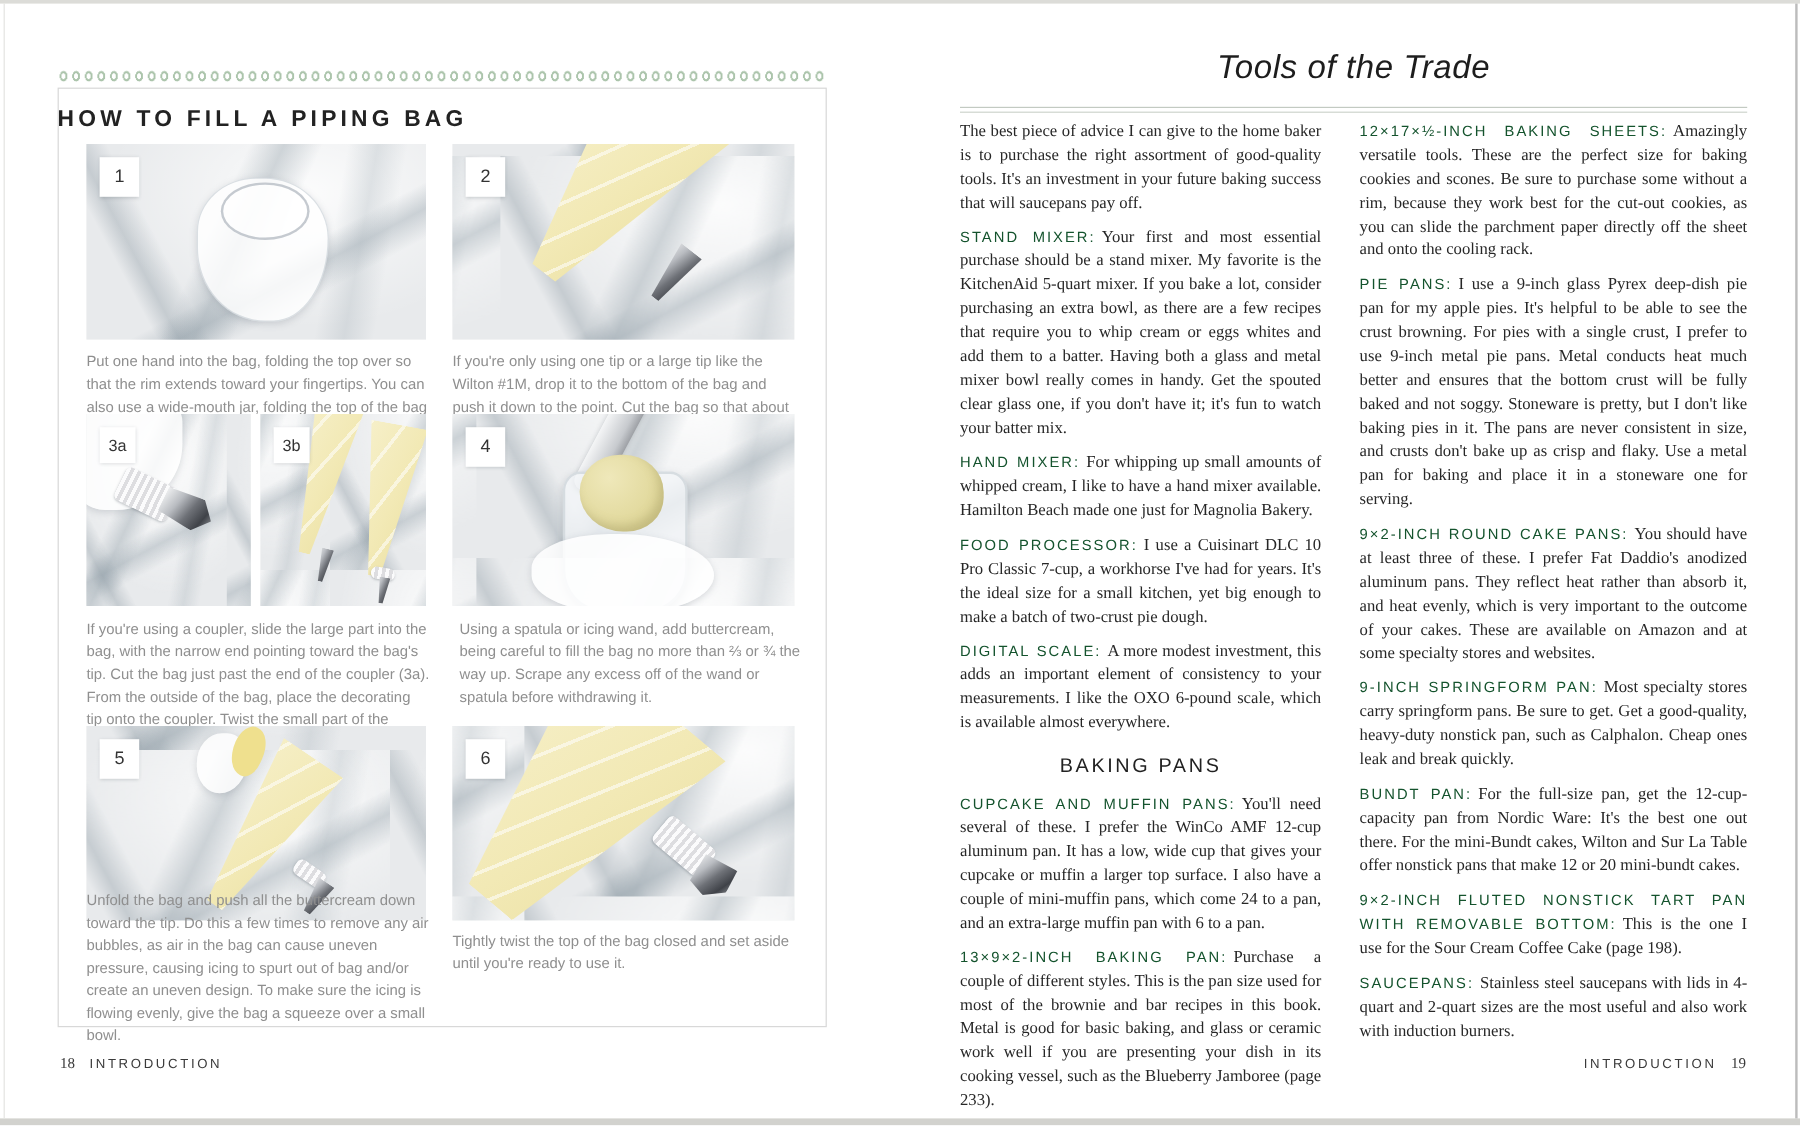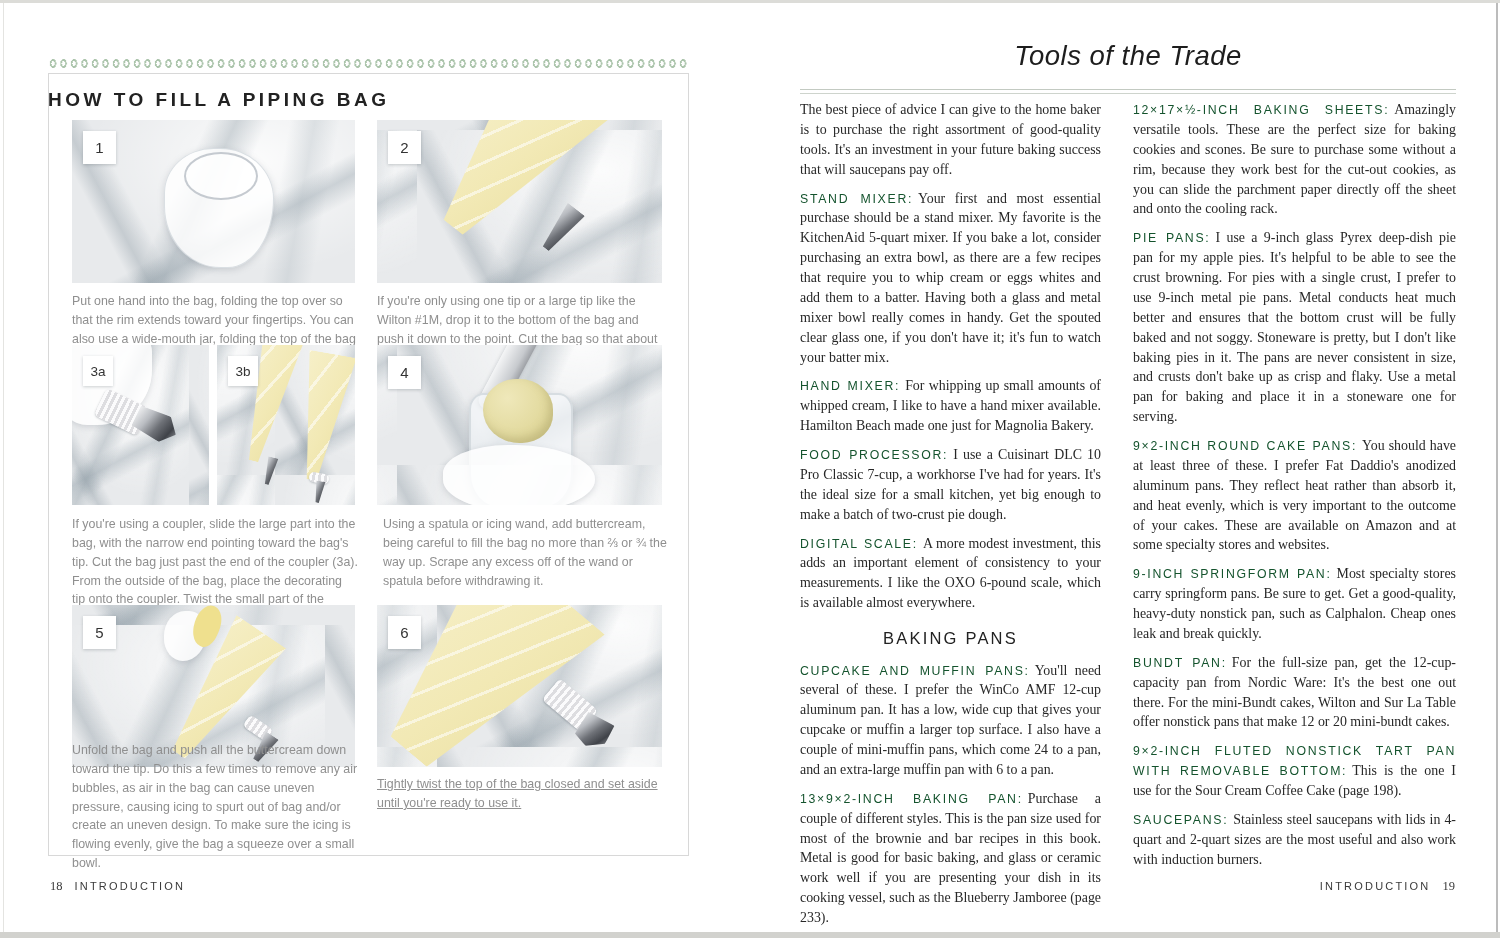--- a/index.html
+++ b/index.html
@@ -125,21 +125,21 @@
       <div class="abs metal" style="left:180px;top:128px;width:24px;height:30px;transform:rotate(34deg);clip-path:polygon(18% 0,82% 0,62% 100%,38% 100%);"></div>
       <div class="badge">5</div>
     </div>
     <div class="abs photo" style="left:329px;top:548px;width:285px;height:162px;background-position:60px -20px;">
       <div class="bagbody" style="left:-16px;top:-44px;width:234px;height:216px;transform:rotate(40deg);clip-path:polygon(18% 0,82% 0,60% 100%,40% 100%);"></div>
       <div class="abs ribbed" style="left:168px;top:86px;width:50px;height:28px;transform:rotate(40deg);"></div>
       <div class="abs metal" style="left:198px;top:108px;width:36px;height:34px;transform:rotate(40deg);clip-path:polygon(8% 18%,88% 0,100% 58%,62% 100%,18% 92%);"></div>
       <div class="badge">6</div>
     </div>
     <div class="abs caption" style="left:24px;top:684px;width:286px;">Unfold the bag and push all the buttercream down toward the tip. Do this a few times to remove any air bubbles, as air in the bag can cause uneven pressure, causing icing to spurt out of bag and/or create an uneven design. To make sure the icing is flowing evenly, give the bag a squeeze over a small bowl.</div>
-    <div class="abs caption" style="left:329px;top:718px;width:288px;text-decoration:underline;">Tightly twist the top of the bag closed  and set aside until you're ready to use it.</div>
+    <div class="abs caption" style="left:329px;top:718px;width:288px;">Tightly twist the top of the bag closed  and set aside until you're ready to use it.</div>
   </div>
 
   <div class="abs" id="right-page">
     <div id="tools-title">Tools of the Trade</div>
     <div id="title-rule"></div>
 
     <div class="col" id="col-1">
       <p class="para"><span class="rh"></span><span>The best piece of advice I can give to the home baker is to purchase the right assortment of good-quality tools. It's an investment in your future baking success that will saucepans pay off.</span></p>
       <p class="para"><span class="rh">STAND MIXER:</span><span>Your first and most essential purchase should be a stand mixer. My favorite is the KitchenAid 5-quart mixer. If you bake a lot, consider purchasing an extra bowl, as there are a few recipes that require you to whip cream or eggs whites and add them to a batter. Having both a glass and metal mixer bowl really comes in handy. Get the spouted clear glass one, if you don't have it; it's fun to watch your batter mix.</span></p>
       <p class="para"><span class="rh">HAND MIXER:</span><span>For whipping up small amounts of whipped cream, I like to have a hand mixer available. Hamilton Beach made one just for Magnolia Bakery.</span></p>

